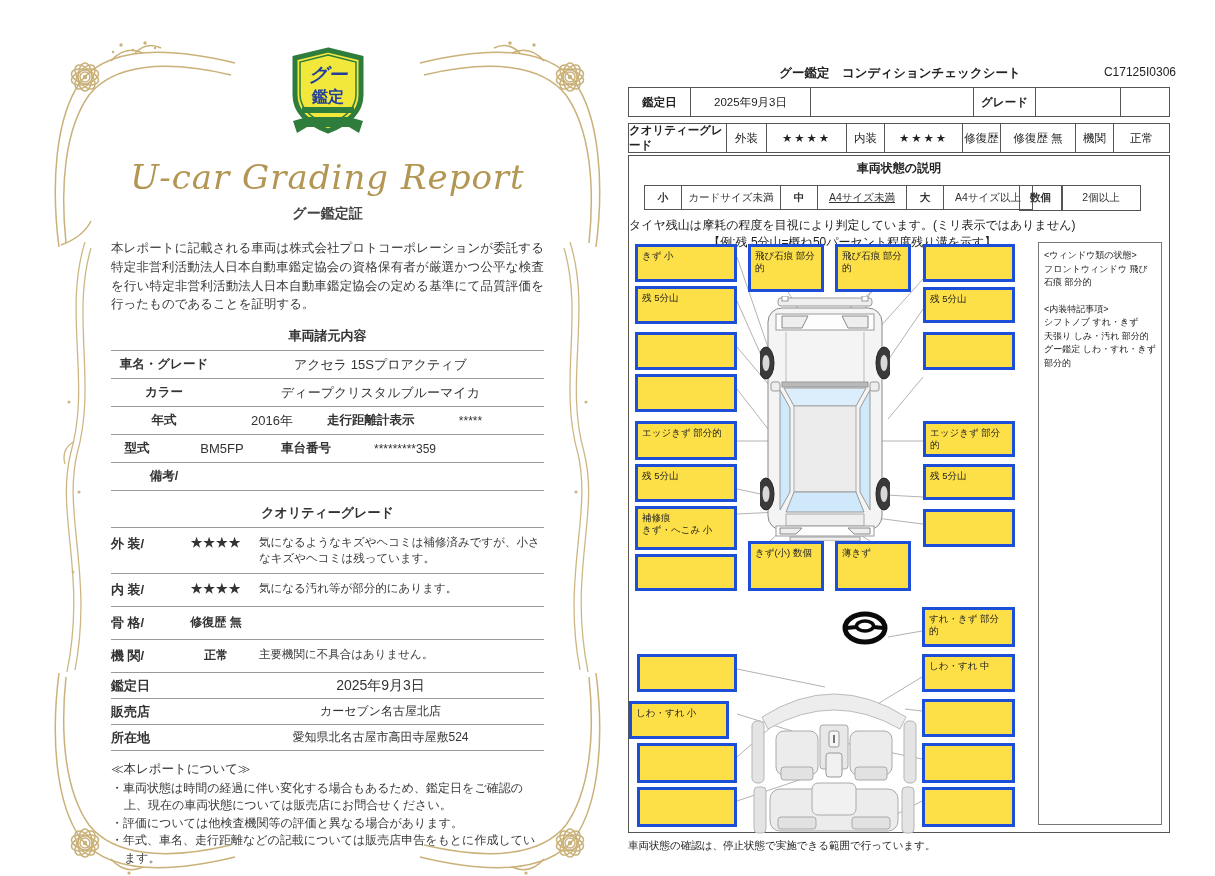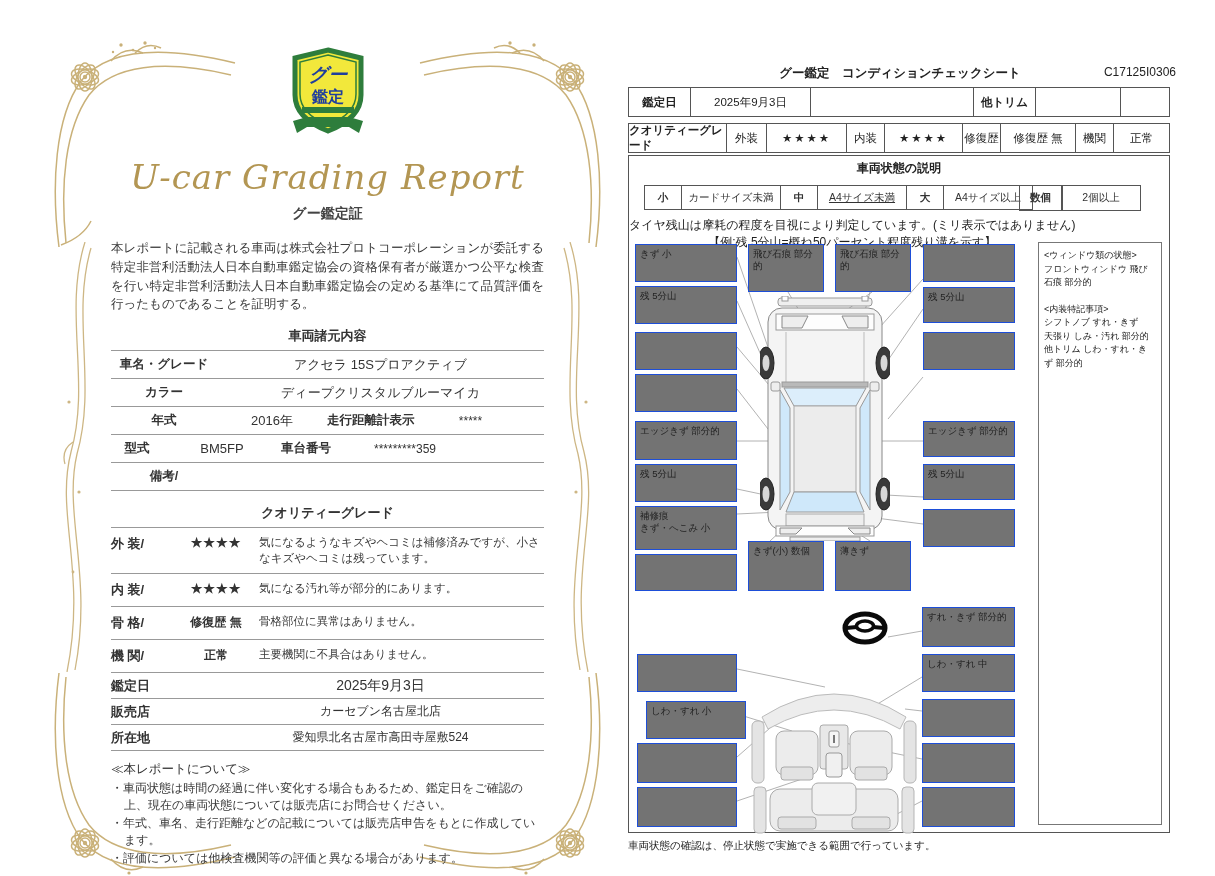--- a/index.html
+++ b/index.html
@@ -53,21 +53,21 @@
             font-size:12px;font-weight:bold;color:#222;}
   .legend{position:absolute;left:24px;top:126px;display:flex;}
   .legend .lc{border:1px solid #555;margin-left:-1px;height:25px;display:flex;align-items:center;
       justify-content:center;box-sizing:border-box;font-size:10.5px;background:#fff;}
   .legend .lc:first-child{margin-left:0;}
   .lk{font-weight:bold;}
   .legend2{position:absolute;left:400px;top:126px;display:flex;}
   .legend2 .lc{border:1.5px solid #555;margin-left:-1.5px;height:26px;display:flex;align-items:center;
       justify-content:center;box-sizing:border-box;font-size:10.5px;}
   .notes{position:absolute;left:9px;top:158px;font-size:12px;line-height:1.4;color:#222;text-align:center;}
-  .cbox{position:absolute;border:1px solid #1d4ed8;background:#737373;box-sizing:border-box;
+  .cbox{position:absolute;border:3px solid #1d4ed8;background:#fde047;box-sizing:border-box;
         font-size:9.5px;color:#222;padding:3px 4px;text-align:left;white-space:pre-line;line-height:1.3;}
   .sidebar{position:absolute;left:418px;top:183px;width:124px;height:583px;border:1px solid #777;
         box-sizing:border-box;padding:6px 5px;font-size:9px;line-height:1.5;text-align:left;color:#222;}
   .sb-line{min-height:13px;}
   .sheet-footer{position:absolute;left:8px;top:780px;font-size:10.5px;color:#222;}
   .wires{position:absolute;left:0;top:0;width:560px;height:795px;pointer-events:none;}
   .close-btn{position:absolute;left:1132px;top:866px;font-size:12px;font-weight:bold;
              color:#555;letter-spacing:1px;white-space:nowrap;}
 </style>
 </head>
@@ -238,21 +238,20 @@
           <span class="gdesc">気になるようなキズやヘコミは補修済みですが、小さなキズやヘコミは残っています。</span>
         </div>
         <div class="grow">
           <span class="glabel">内 装/</span>
           <span class="gval">★★★★</span>
           <span class="gdesc">気になる汚れ等が部分的にあります。</span>
         </div>
         <div class="grow">
           <span class="glabel">骨 格/</span>
           <span class="gval small">修復歴 無</span>
-          <span class="gdesc">骨格部位に異常はありません。</span>
         </div>
         <div class="grow">
           <span class="glabel">機 関/</span>
           <span class="gval small">正常</span>
           <span class="gdesc">主要機関に不具合はありません。</span>
         </div>
         <div class="mrow">
           <span class="mlabel">鑑定日</span>
           <span class="mval big">2025年9月3日</span>
         </div>
@@ -262,36 +261,36 @@
         </div>
         <div class="mrow">
           <span class="mlabel">所在地</span>
           <span class="mval">愛知県北名古屋市高田寺屋敷524</span>
         </div>
       </div>
 
       <div class="about">
         <div class="about-title">≪本レポートについて≫</div>
         <div class="about-item">・車両状態は時間の経過に伴い変化する場合もあるため、鑑定日をご確認の上、現在の車両状態については販売店にお問合せください。</div>
+        <div class="about-item">・評価については他検査機関等の評価と異なる場合があります。</div>
         <div class="about-item">・年式、車名、走行距離などの記載については販売店申告をもとに作成しています。</div>
-        <div class="about-item">・評価については他検査機関等の評価と異なる場合があります。</div>
       </div>
 
     </div>
   </div>
 
   <div class="sheet">
     <div class="sheet-title">グー鑑定　コンディションチェックシート</div>
     <div class="sheet-code">C17125I0306</div>
 
     <div class="t1">
       <div class="cell" style="width:62px;font-weight:bold;">鑑定日</div>
       <div class="cell" style="width:120px;">2025年9月3日</div>
       <div class="cell" style="width:163px;"></div>
-      <div class="cell" style="width:62px;font-weight:bold;">他トリム</div>
+      <div class="cell" style="width:62px;font-weight:bold;">グレード</div>
       <div class="cell" style="width:85px;"></div>
       <div class="cell" style="flex:1;"></div>
     </div>
 
     <div class="t2">
       <div class="cell" style="width:98px;font-weight:bold;">クオリティーグレード</div>
       <div class="cell" style="width:40px;">外装</div>
       <div class="cell stars" style="width:80px;">★★★★</div>
       <div class="cell" style="width:38px;">内装</div>
       <div class="cell stars" style="width:78px;">★★★★</div>
@@ -431,37 +430,37 @@
       <rect x="107" y="98" width="32" height="13" rx="3" fill="#e2e2e2" stroke="#aaa"></rect>
       <rect x="6" y="118" width="12" height="46" rx="4" fill="#e4e4e4" stroke="#b5b5b5"></rect>
       <rect x="154" y="118" width="12" height="46" rx="4" fill="#e4e4e4" stroke="#b5b5b5"></rect>
       <rect x="22" y="120" width="128" height="42" rx="10" fill="#ececec" stroke="#aaa"></rect>
       <rect x="64" y="114" width="44" height="32" rx="6" fill="#f1f1f1" stroke="#aaa"></rect>
       <rect x="30" y="148" width="38" height="12" rx="3" fill="#e2e2e2" stroke="#aaa"></rect>
       <rect x="104" y="148" width="38" height="12" rx="3" fill="#e2e2e2" stroke="#aaa"></rect>
     </svg>
 
     <div class="cbox" style="left:17px;top:595px;width:100px;height:38px;"></div>
-    <div class="cbox" style="left:26px;top:642px;width:100px;height:38px;font-family:Liberation Serif, serif;">しわ・すれ 小</div>
+    <div class="cbox" style="left:9px;top:642px;width:100px;height:38px;font-family:Liberation Serif, serif;">しわ・すれ 小</div>
     <div class="cbox" style="left:17px;top:684px;width:100px;height:40px;"></div>
     <div class="cbox" style="left:17px;top:728px;width:100px;height:40px;"></div>
 
     <div class="cbox" style="left:302px;top:548px;width:93px;height:40px;">すれ・きず 部分的</div>
     <div class="cbox" style="left:302px;top:595px;width:93px;height:38px;">しわ・すれ 中</div>
     <div class="cbox" style="left:302px;top:640px;width:93px;height:38px;"></div>
     <div class="cbox" style="left:302px;top:684px;width:93px;height:40px;"></div>
     <div class="cbox" style="left:302px;top:728px;width:93px;height:40px;"></div>
 
     <div class="sidebar">
       <div class="sb-line">&lt;ウィンドウ類の状態&gt;</div>
       <div class="sb-line">フロントウィンドウ 飛び石痕 部分的</div>
       <div class="sb-line"></div>
       <div class="sb-line">&lt;内装特記事項&gt;</div>
       <div class="sb-line">シフトノブ すれ・きず</div>
       <div class="sb-line">天張り しみ・汚れ 部分的</div>
-      <div class="sb-line">他トリム しわ・すれ・きず 部分的</div>
+      <div class="sb-line">グー鑑定 しわ・すれ・きず 部分的</div>
     </div>
 
     <div class="sheet-footer">車両状態の確認は、停止状態で実施できる範囲で行っています。</div>
   </div>
 
   <div class="close-btn">CLOSE ✕✕</div>
 </div>
 
 </body></html>

